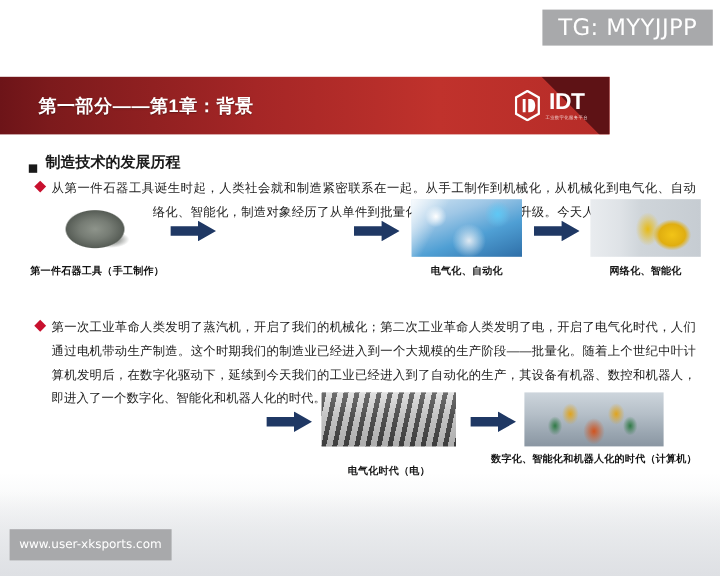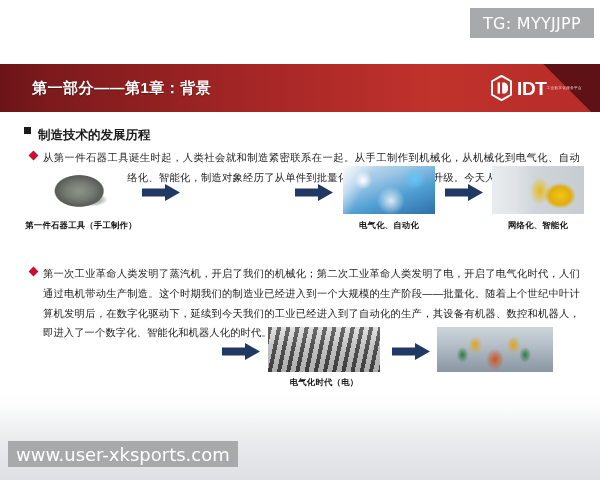--- a/index.html
+++ b/index.html
@@ -20,21 +20,21 @@
 
   
   .bg-wash{
     position:absolute;left:0;bottom:0;width:600px;height:70px;
     background:linear-gradient(180deg,rgba(232,233,236,0) 0%,rgba(228,230,233,.85) 60%,rgba(222,224,228,1) 100%);
     pointer-events:none;
   }
 
   
   .banner{
-    position:absolute;left:0;top:64px;width:600px;height:48px;
+    position:absolute;left:0;top:64px;width:508px;height:48px;
     background:linear-gradient(90deg,#6d1418 0%,#7c1a1c 8%,#a52626 42%,#c0322c 72%,#b62c28 100%);
     overflow:hidden;
     text-decoration:underline;
   }
   .banner-corner{
     position:absolute;right:0;top:0;width:74px;height:48px;
     background:linear-gradient(225deg,#5e1215 0%,#5e1215 46%,rgba(94,18,21,0) 47%);
     pointer-events:none;
   }
   .banner-title{
@@ -44,35 +44,35 @@
     text-shadow:0 1px 1px rgba(0,0,0,.35);
     white-space:nowrap;
   }
 
   
   .logo{
     position:absolute;right:18px;top:7px;
     display:flex;align-items:center;gap:5px;height:34px;
   }
   .logo-mark{width:21px;height:26px;display:block;}
-  .logo-text-wrap{display:flex;flex-direction:row;align-items:center;line-height:1;}
+  .logo-text-wrap{display:flex;flex-direction:column;align-items:center;line-height:1;}
   .logo-word{
     color:#ffffff;font-weight:bold;font-size:19px;letter-spacing:-.4px;
     font-family:"Liberation Sans","DejaVu Sans",sans-serif;
   }
   .logo-sub{
     color:#f3d6d4;font-size:3.6px;letter-spacing:.35px;margin-top:2px;white-space:nowrap;
   }
 
   
   .content{position:absolute;left:0;top:112px;width:600px;}
 
   .heading{
     position:absolute;left:24px;top:15px;
-    display:flex;align-items:flex-start;gap:7px;
+    display:flex;align-items:flex-end;gap:7px;
     color:#1a1a1a;font-size:12.5px;font-weight:bold;white-space:nowrap;
   }
   .sq-bullet{width:7px;height:7px;background:#1a1a1a;display:inline-block;flex:none;}
 
   .para{
     position:absolute;display:flex;align-items:flex-start;gap:6px;
   }
   .para1{left:30px;top:36px;width:550px;}
   .para2{left:30px;top:152px;width:550px;}
   .dia-bullet{
@@ -103,22 +103,22 @@
   
   .arrow{position:absolute;}
   .arrow svg{display:block;}
 
   
   .wm{
     position:absolute;background:#a8a9ab;color:#ffffff;
     font-family:"DejaVu Sans","Liberation Sans",sans-serif;
     display:flex;align-items:center;
   }
-  .wm-top{right:6px;top:8px;height:30px;padding:0 13px;font-size:16px;letter-spacing:.3px;}
-  .wm-bottom{left:8px;top:441px;height:26px;padding:0 8px;font-size:18px;letter-spacing:0;}
+  .wm-top{right:6px;top:8px;height:30px;padding:0 13px;font-size:19px;letter-spacing:.3px;}
+  .wm-bottom{left:8px;top:441px;height:26px;padding:0 8px;font-size:10px;letter-spacing:0;}
 </style>
 </head>
 <body>
 
 <div class="slide">
 
   <div class="bg-wash"></div>
 
   <div class="banner">
     <div class="banner-corner"></div>
@@ -217,38 +217,39 @@
         <svg width="38" height="17" viewBox="0 0 38 17" aria-hidden="true">
           <path d="M0 4.6 H23 V0 L38 8.5 L23 17 V12.4 H0 Z" fill="#1f3864"></path>
         </svg>
       </div>
 
       <div class="node" style="left:268px;top:0;width:112px;">
         <div class="thumb" style="width:112px;height:45px;
              background-image:
                repeating-linear-gradient(102deg, rgba(20,20,20,.55) 0 4px, rgba(235,235,235,.5) 4px 9px),
                linear-gradient(180deg,#d9d9d9 0%,#9a9a9a 45%,#6e6e6e 100%);"></div>
-        <div class="caption" style="top:50px;">电气化时代（电）</div>
+        <div class="caption" style="top:60px;">电气化时代（电）</div>
       </div>
 
       <div class="arrow" style="left:392px;top:16px;">
         <svg width="38" height="17" viewBox="0 0 38 17" aria-hidden="true">
           <path d="M0 4.6 H23 V0 L38 8.5 L23 17 V12.4 H0 Z" fill="#1f3864"></path>
         </svg>
       </div>
 
       <div class="node" style="left:437px;top:0;width:116px;">
         <div class="thumb" style="width:116px;height:45px;
              background-image:
                radial-gradient(ellipse 9px 11px at 50% 72%, #d1541f 0%, rgba(209,84,31,0) 100%),
                radial-gradient(ellipse 7px 9px at 33% 40%, #e0a41c 0%, rgba(224,164,28,0) 100%),
                radial-gradient(ellipse 7px 9px at 66% 40%, #e0a41c 0%, rgba(224,164,28,0) 100%),
                radial-gradient(ellipse 6px 8px at 22% 62%, #2f7a45 0%, rgba(47,122,69,0) 100%),
                radial-gradient(ellipse 6px 8px at 76% 62%, #2f7a45 0%, rgba(47,122,69,0) 100%),
                linear-gradient(180deg,#cdd5dc 0%,#b5bfc8 40%,#9aa6b1 75%,#8a96a2 100%);"></div>
+        <div class="caption" style="top:50px;">数字化、智能化和机器人化的时代（计算机）</div>
       </div>
 
     </div>
 
   </div>
 
   <div class="wm wm-top">TG: MYYJJPP</div>
 
   <div class="wm wm-bottom">www.user-xksports.com</div>
 

